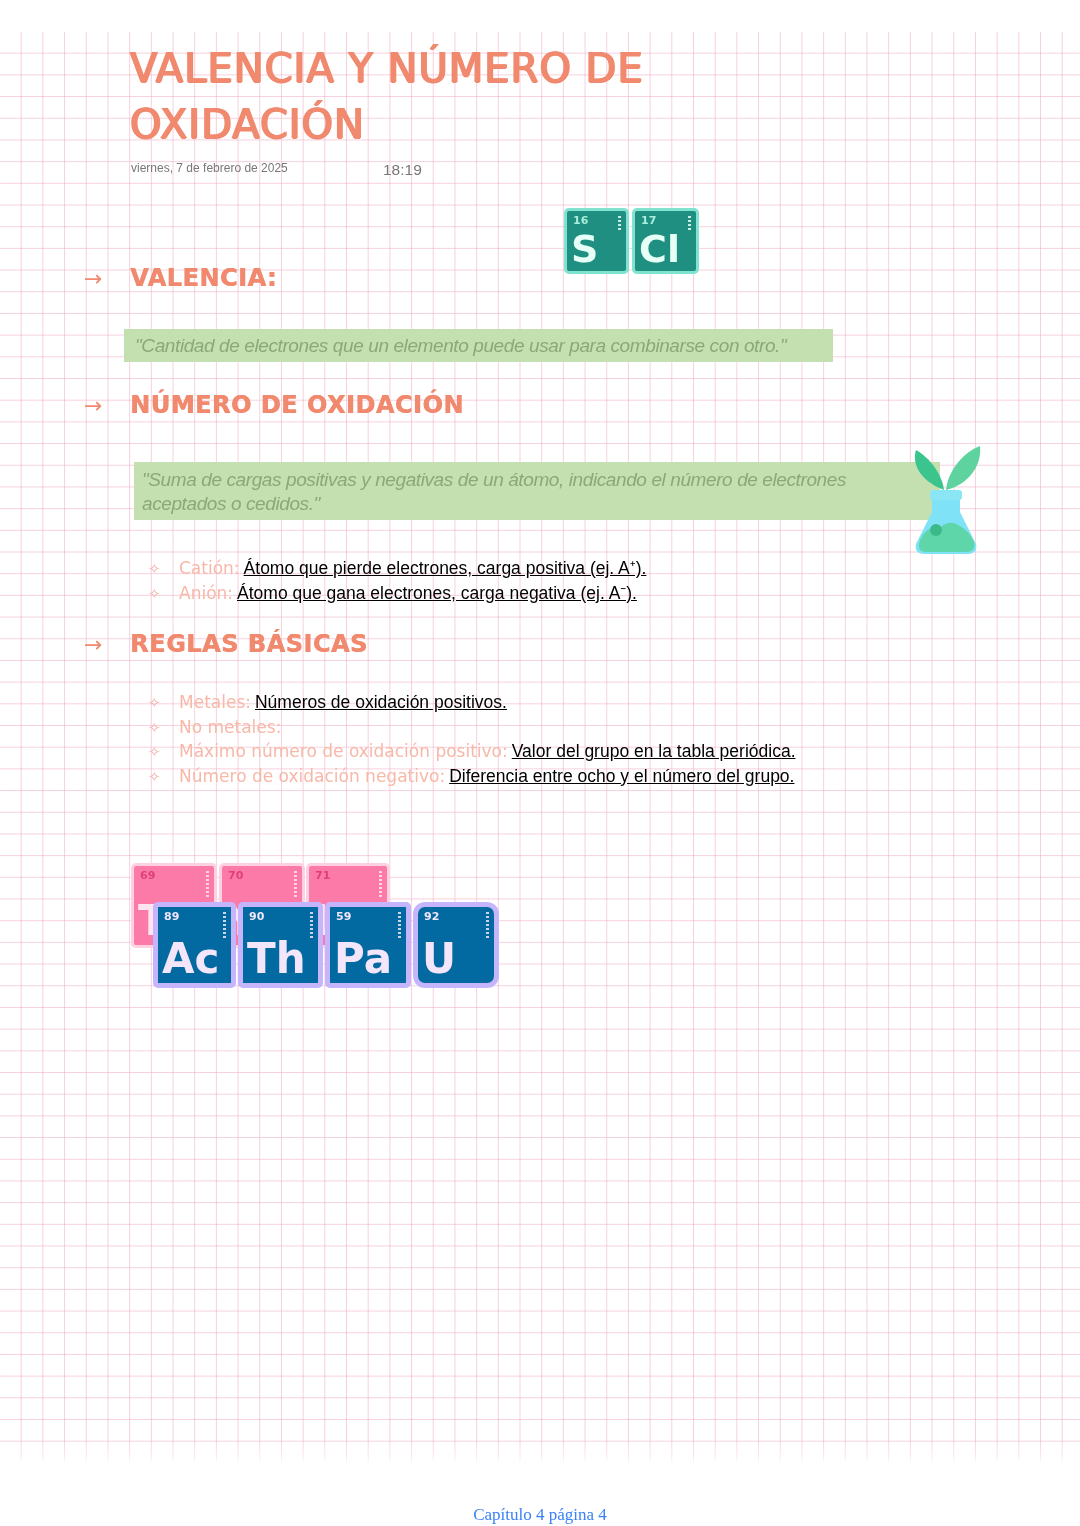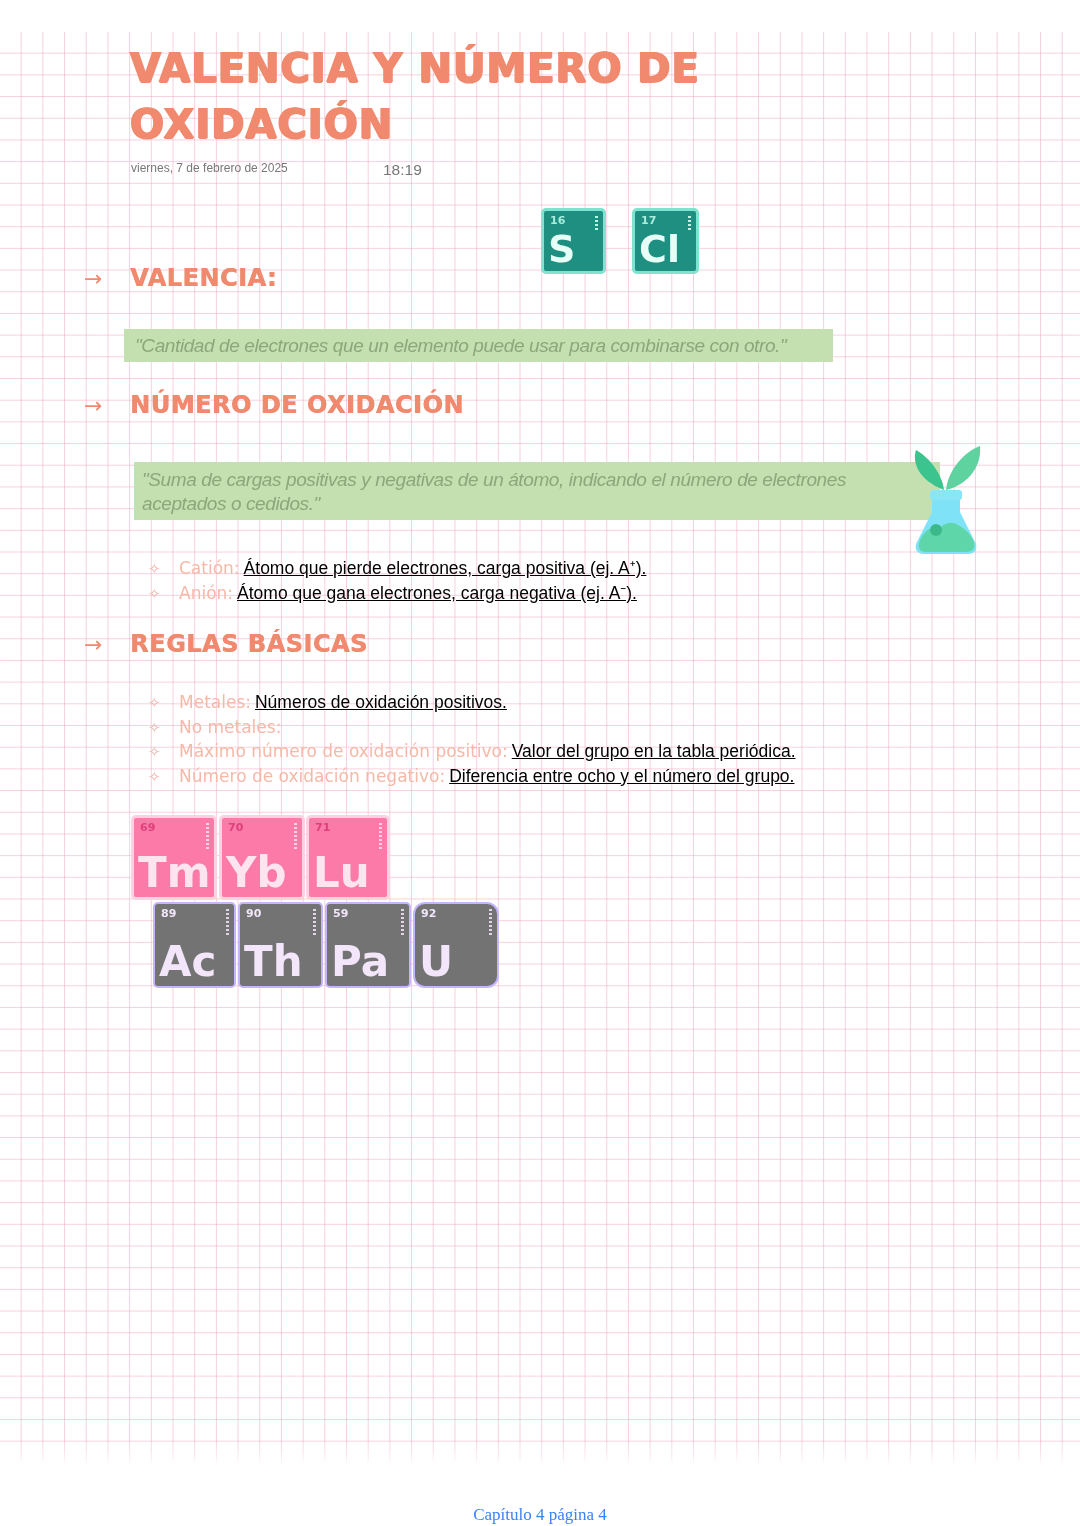--- a/index.html
+++ b/index.html
@@ -5,21 +5,21 @@
   html,body{margin:0;padding:0;}
   body{width:1080px;height:1526px;position:relative;background:#ffffff;overflow:hidden;font-family:"Liberation Sans",sans-serif;}
   .grid{position:absolute;left:0;top:32px;width:1080px;height:1430px;
     background-image:
       linear-gradient(to right, rgba(240,170,195,0.55) 1px, transparent 1px),
       linear-gradient(to bottom, rgba(240,170,195,0.55) 1px, transparent 1px);
     background-size:21.7px 21.7px;
     background-position:-1px -1px;}
   .grid-fade{position:absolute;left:0;top:1440px;width:1080px;height:30px;background:linear-gradient(to bottom,rgba(255,255,255,0),#fff);}
   .title{position:absolute;left:130px;top:40px;width:620px;margin:0;color:#f0896e;
-    font-family:"DejaVu Sans",sans-serif;font-weight:bold;font-size:40px;line-height:56px;letter-spacing:1px;
+    font-family:"DejaVu Sans",sans-serif;font-weight:normal;font-size:40px;line-height:56px;letter-spacing:1px;
     text-shadow:1px 0 0 #f0896e,-1px 0 0 #f0896e,0 1px 0 #f0896e;}
   .date{position:absolute;left:131px;top:161px;font-size:12px;color:#777;font-family:"Liberation Sans",sans-serif;}
   .time{position:absolute;left:383px;top:161px;font-size:15.5px;color:#777;}
   .heading{position:absolute;left:84px;display:flex;align-items:center;}
   .heading .arrow{color:#f0896e;font-size:22px;width:46px;font-family:"DejaVu Sans",sans-serif;}
   .heading .htext{color:#f0896e;font-family:"DejaVu Sans",sans-serif;font-weight:bold;font-size:24px;letter-spacing:0.5px;
     text-shadow:0.6px 0 0 #f0896e;}
   .quote{position:absolute;background:#c5e0b0;color:#8aa87a;font-style:italic;font-family:"Liberation Sans",sans-serif;}
   .q1{left:124px;top:329px;width:709px;height:33px;font-size:19px;line-height:33px;padding-left:11px;box-sizing:border-box;letter-spacing:-0.4px;}
   .q2{left:134px;top:462px;width:806px;height:58px;font-size:19px;line-height:24px;padding:6px 8px;box-sizing:border-box;letter-spacing:-0.4px;}
@@ -29,39 +29,39 @@
   .list .term{color:#f7b8a8;font-family:"DejaVu Sans",sans-serif;font-size:17px;margin-right:4px;}
   .list .desc{color:#000000;font-family:"Liberation Sans",sans-serif;text-decoration:underline;}
   .tile{position:absolute;border-radius:5px;box-sizing:border-box;color:#e8fff8;font-family:"DejaVu Sans",sans-serif;}
   .tile .num{position:absolute;left:6px;top:3px;font-size:11px;font-weight:bold;}
   .tile .sym{position:absolute;left:4px;bottom:2px;font-weight:bold;}
   .tile .dots{position:absolute;right:5px;top:5px;width:3px;height:16px;
     background:repeating-linear-gradient(to bottom,currentColor 0 2px,transparent 2px 4px);opacity:0.85;}
   .teal{background:#1e8f80;border:3px solid #7fe3cf;}
   .teal .sym{font-size:38px;line-height:40px;color:#e6fff7;}
   .teal .num{color:#a9eedd;}
-  .pink{background:#fb7aa8;border:3px solid #fdd1e2;}
+  .pink{background:#fb7aa8;border:3px solid #fdd1e2;margin-top:48px;}
   .pink .num{color:#e0407a;}
   .pink .sym{font-size:42px;line-height:44px;color:#fde4ef;}
-  .purple{background:#737373;border:2px solid #c4b5fd;}
+  .purple{background:#0369a1;border:5px solid #c4b5fd;}
   .purple .num{color:#f1e6fa;}
   .purple .sym{font-size:42px;line-height:44px;color:#f3e6fb;}
   .footer{position:absolute;left:0;width:1080px;top:1505px;text-align:center;font-family:"Liberation Serif",serif;font-size:17px;color:#3b82f6;}
 </style>
 </head>
 <body>
 
 <div class="grid"></div>
 <div class="grid-fade"></div>
 
 <h1 class="title">VALENCIA Y NÚMERO DE OXIDACIÓN</h1>
 <div class="date">viernes, 7 de febrero de 2025</div>
 <div class="time">18:19</div>
 
-<div class="tile teal" style="left:541px;top:208px;width:65px;height:66px;">
+<div class="tile teal" style="left:564px;top:208px;width:65px;height:66px;">
   <span class="num">16</span>
   <span class="dots"></span>
   <span class="sym">S</span>
 </div>
 <div class="tile teal" style="left:632px;top:208px;width:67px;height:66px;">
   <span class="num">17</span>
   <span class="dots"></span>
   <span class="sym">Cl</span>
 </div>
 

